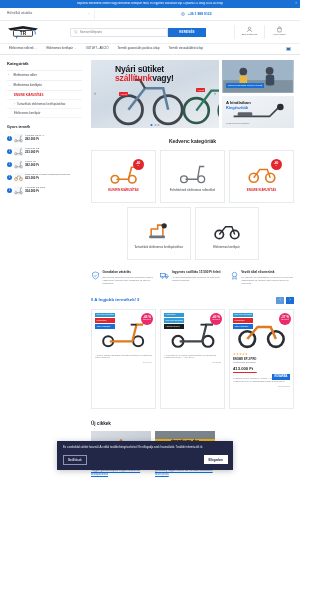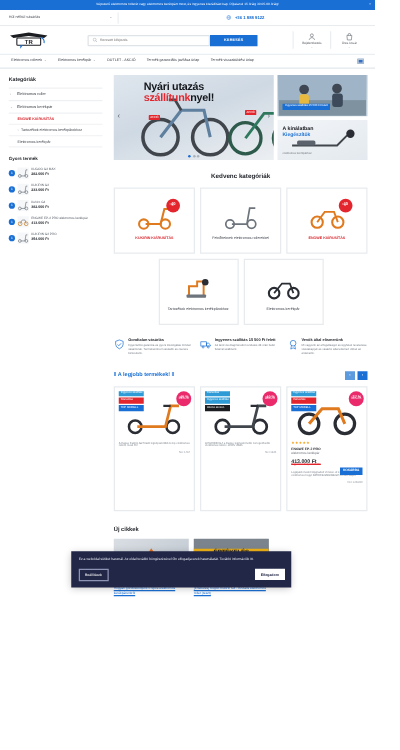--- a/index.html
+++ b/index.html
@@ -427,22 +427,22 @@
         <div class="plist-price">354.000 Ft</div>
       </div>
     </div>
   </div>
 
   <div class="content">
 
     <div class="hero-wrap">
       <div class="hero">
         <div class="hero-title">
-          <div class="l1">Nyári utazás</div>
-          <div class="l2"><span>szállítunk</span><b>nyel!</b></div>
+          <div class="l1">Nyári sütiket</div>
+          <div class="l2"><span>szállítunk</span><b>vagy!</b></div>
         </div>
         <svg viewBox="0 0 220 70" style="position:absolute;left:2px;bottom:0;width:210px;height:58px">
           <circle cx="26" cy="48" r="17" fill="none" stroke="#41464d" stroke-width="3.4"></circle>
           <circle cx="74" cy="48" r="17" fill="none" stroke="#41464d" stroke-width="3.4"></circle>
           <path d="M26 48 L46 22 H68 L74 48" fill="none" stroke="#5e7f9e" stroke-width="3"></path>
           <path d="M46 22 L40 12 H34" fill="none" stroke="#41464d" stroke-width="2.6"></path>
           <circle cx="108" cy="49" r="15" fill="none" stroke="#2d5a4a" stroke-width="3.2"></circle>
           <circle cx="150" cy="49" r="15" fill="none" stroke="#2d5a4a" stroke-width="3.2"></circle>
           <path d="M108 49 L126 25 H145 L150 49" fill="none" stroke="#2f7a5e" stroke-width="2.8"></path>
           <circle cx="178" cy="56" r="9" fill="none" stroke="#41464d" stroke-width="2.6"></circle>

